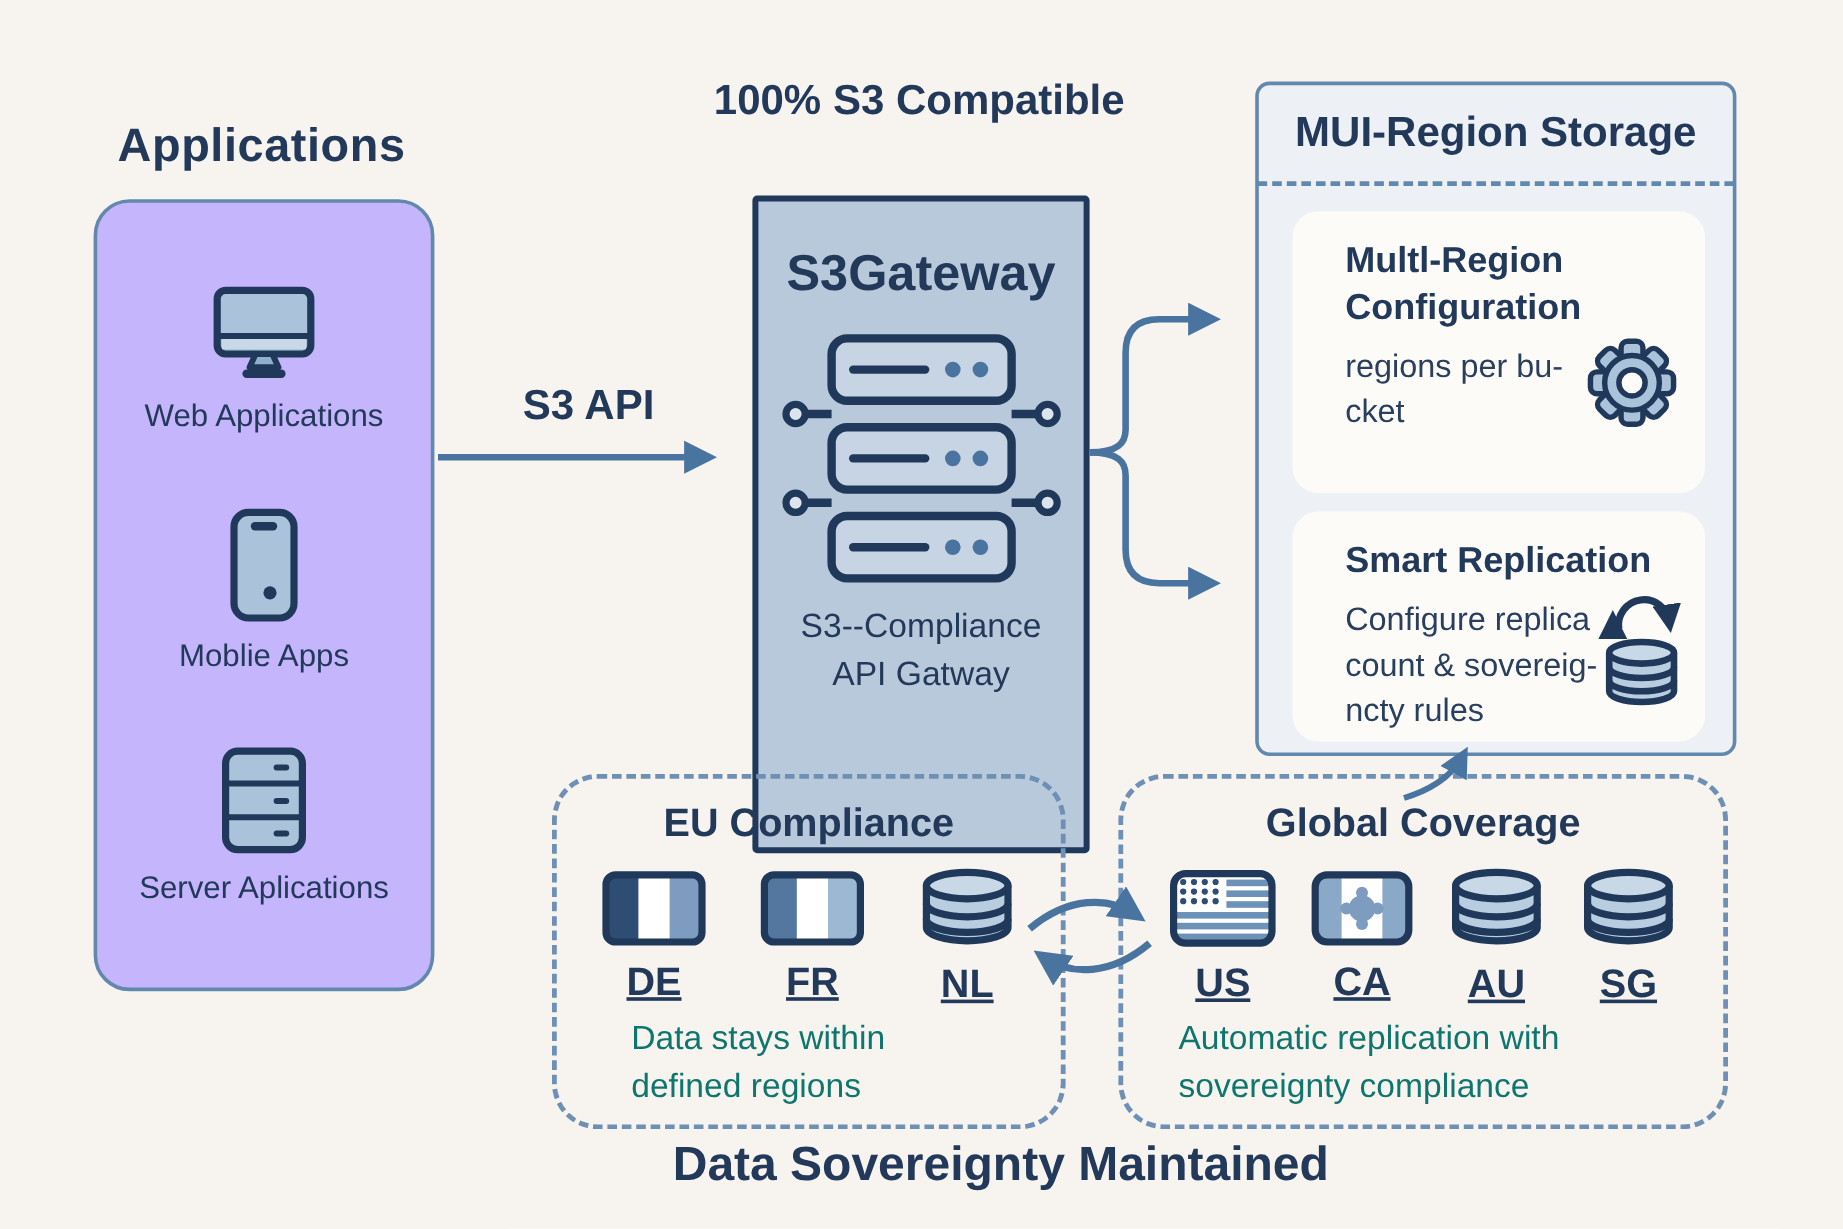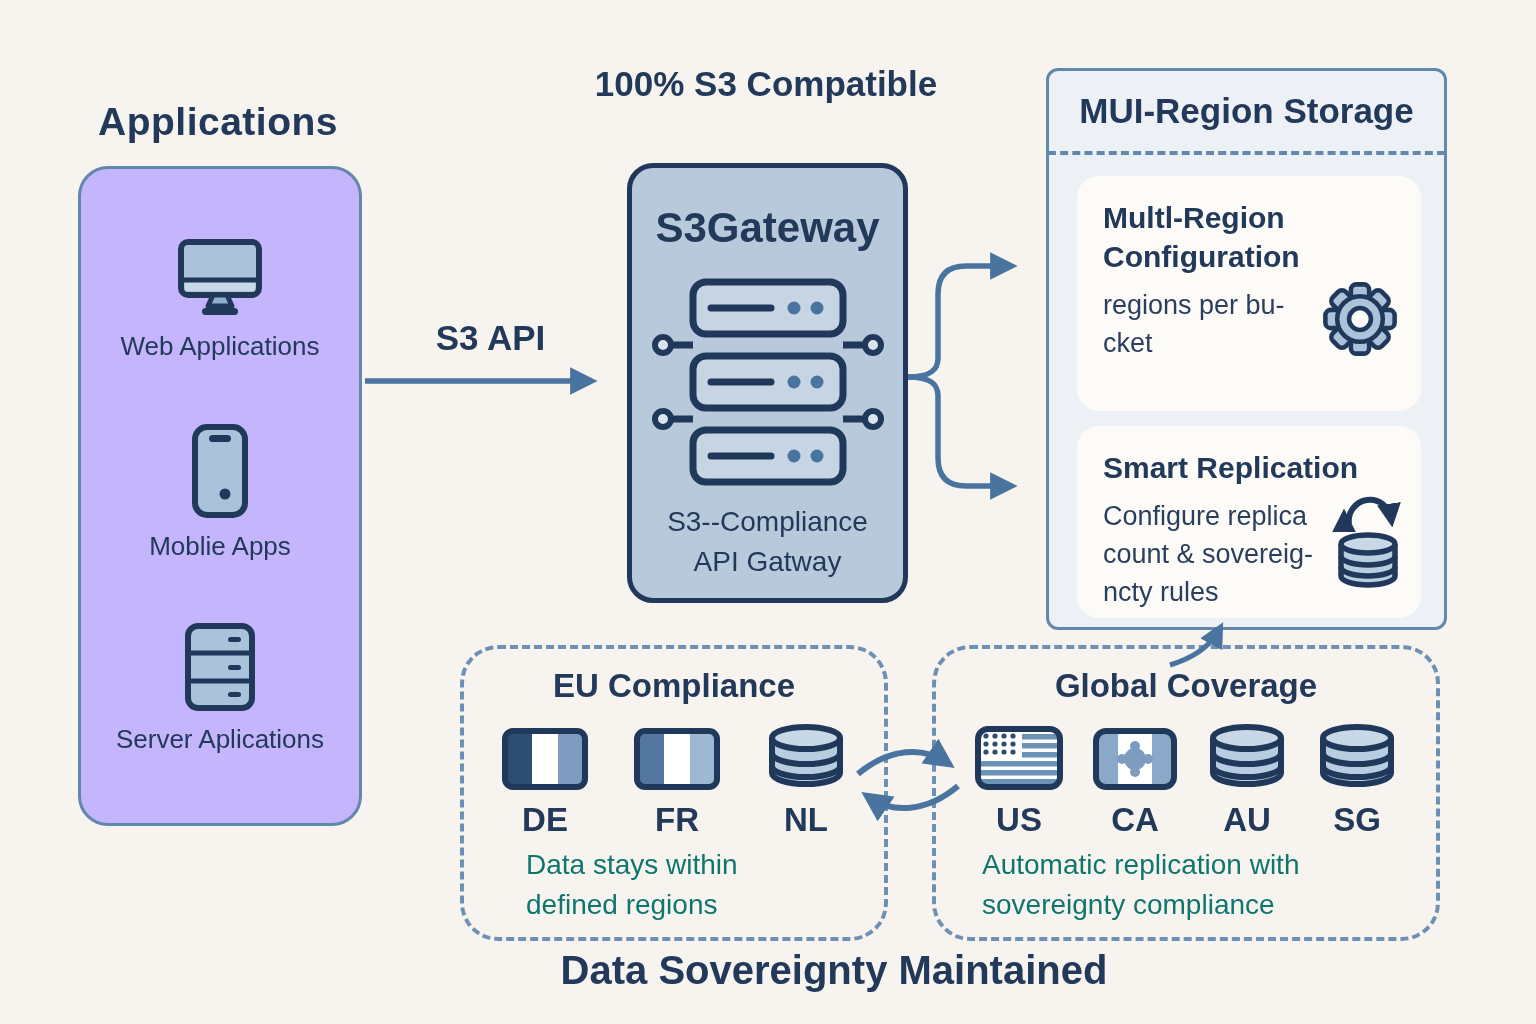--- a/index.html
+++ b/index.html
@@ -24,52 +24,52 @@
     left: 78px; top: 166px; width: 284px; height: 660px;
     background: #c4b5fd; border: 3px solid #6388ad; border-radius: 30px;
     display: flex; flex-direction: column; justify-content: space-evenly;
     align-items: center; padding: 8px 0;
   }
   .app-item { display: flex; flex-direction: column; align-items: center; gap: 12px; }
   .app-label { font-size: 26px; color: #22395a; }
 
   
   .gw-box {
-    left: 627px; top: 163px; width: 281px; height: 440px;
-    background: #b9c9dc; border: 5px solid #20395a; border-radius: 26px;
+    left: 627px; top: 163px; width: 281px; height: 548px;
+    background: #b9c9dc; border: 5px solid #20395a; border-radius: 4px;
   }
   .gw-title { position:absolute; top: 36px; left:0; width: 100%; text-align: center; font-size: 42px; font-weight: 700; }
   .gw-icon  { position:absolute; top: 110px; left: 50%; transform: translateX(-50%); }
   .gw-sub   { position:absolute; top: 334px; left:0; width: 100%; text-align: center; font-size: 28px; line-height: 40px; }
 
   
   .storage-box {
     left: 1046px; top: 68px; width: 401px; height: 562px;
     background: #edf1f5; border: 3px solid #6388ad; border-radius: 12px;
   }
   .storage-title { position:absolute; top: 20px; left: 0; width: 100%; text-align: center; font-size: 35px; font-weight: 700; }
   .storage-divider { position:absolute; top: 80px; left: -1px; right: -1px; border-top: 4px dashed #6388ad; }
   .storage-card {
     position: absolute; left: 28px; width: 344px;
-    background: #fcfbf8; border-radius: 22px; padding: 22px 26px;
+    background: #fcfbf8; border-radius: 22px; padding: 22px 44px;
   }
   .card-1 { top: 105px; height: 235px; }
   .card-2 { top: 355px; height: 192px; }
   .card-title { font-size: 30px; font-weight: 700; line-height: 39px; }
   .card-body  { font-size: 27px; line-height: 38px; margin-top: 10px; color: #2a3f5e; }
   .card-icon  { position: absolute; }
   .gear-pos   { right: 20px; top: 102px; }
   .rep-pos    { right: 16px; top: 60px; }
 
   
   .dash-box { border: 4px dashed #6d90b4; border-radius: 38px; }
   .eu-box     { left: 460px; top: 645px; width: 428px; height: 296px; }
   .global-box { left: 932px; top: 645px; width: 508px; height: 296px; }
   .dash-title { position:absolute; top: 18px; left:0; width:100%; text-align:center; font-size: 33px; font-weight: 700; }
-  .region-row { position:absolute; top: 74px; left:0; width: 100%; display:flex; justify-content:center; align-items:flex-end; }
+  .region-row { position:absolute; top: 74px; left:0; width: 100%; display:flex; justify-content:center; align-items:center;text-decoration:underline; }
   .eu-row     { gap: 44px; }
   .global-row { gap: 28px; }
   .region { display:flex; flex-direction:column; align-items:center; gap: 10px; }
   .region-code { font-size: 33px; font-weight: 700; }
   .dash-caption { position:absolute; font-size: 28px; line-height: 40px; color: #0f766e; }
   .eu-caption     { left: 62px;  top: 196px; }
   .global-caption { left: 46px;  top: 196px; }
 
   
   .overlay { left:0; top:0; pointer-events:none; z-index: 6; }

